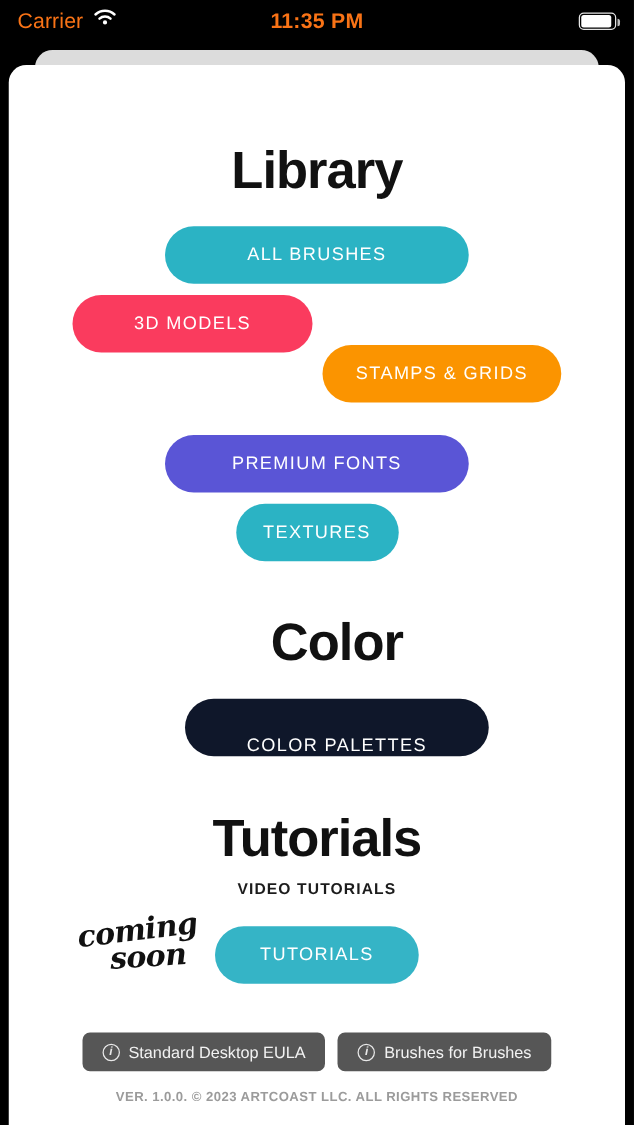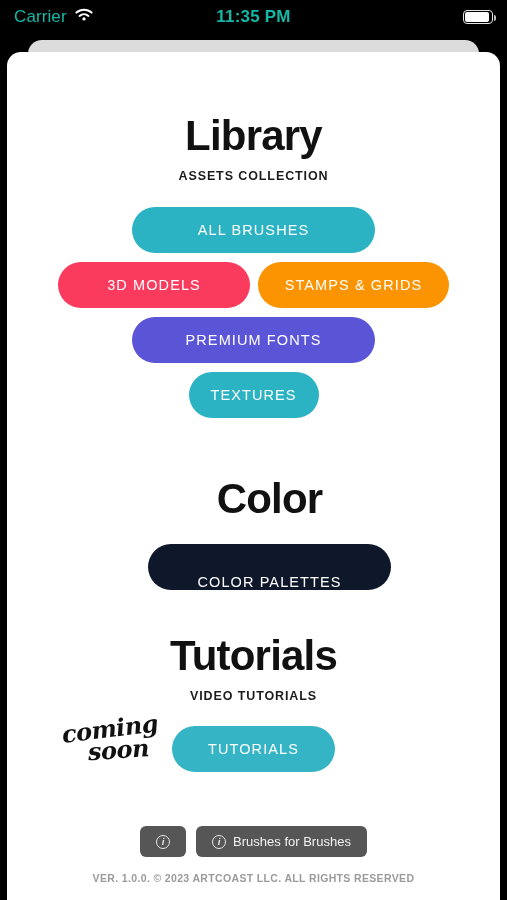--- a/index.html
+++ b/index.html
@@ -12,21 +12,21 @@
   #phone {
     position:relative;
     width:507px; height:900px;
     background:#000;
   }
 
   
   .statusbar {
     position:absolute; top:0; left:0; right:0; height:34px;
     display:flex; align-items:center;
-    color:#14b8a6;
+    color:#f97316;
   }
   .sb-left {
     position:absolute; left:14px; top:0; height:34px;
     display:flex; align-items:center; gap:7px;
   }
   .sb-carrier { font-size:17px; font-weight:400; letter-spacing:.1px; }
   .wifi-icon { display:block; }
   .sb-time {
     position:absolute; left:0; right:0; top:0; height:34px;
     display:flex; align-items:center; justify-content:center;
@@ -81,21 +81,21 @@
   .pill {
     display:flex; align-items:center; justify-content:center;
     height:46px; border-radius:25px; border:none;
     color:#fff; font-size:14.5px; font-weight:400;
     letter-spacing:1.1px; cursor:pointer;
     font-family:"Liberation Sans", sans-serif;
   }
   .pill-wide { width:243px; }
   .row2 { display:flex; gap:8px; justify-content:center; width:100%; }
   .pill-left  { width:192px; }
-  .pill-right { width:191px; }
+  .pill-right { width:191px;margin-top:40px; }
   .pill-small { width:130px; }
 
   .btn-brushes  { background:#2BB3C4; }
   .btn-3d       { background:#FA3B5E; }
   .btn-stamps   { background:#FB9400; }
   .btn-fonts    { background:#5A55D6; }
   .btn-textures { background:#2BB3C4; }
   .btn-palettes { background:#0f172a;align-items:flex-end; }
   .btn-tutorials{ background:#35B4C6; }
 
@@ -165,45 +165,44 @@
       </span>
     </div>
   </div>
 
   <div class="card-back"></div>
   <div class="card-front">
     <div class="content">
 
       <div class="section" style="margin-top:63px;">
         <div class="sec-title">Library</div>
-        <div class="sec-sub">ASSETS COLLECTION</div>
 
         <button class="pill pill-wide btn-brushes" style="margin-top:24px;">
           <span>ALL BRUSHES</span>
         </button>
 
         <div class="row2" style="margin-top:9px;">
           <button class="pill pill-left btn-3d">
             <span>3D MODELS</span>
           </button>
           <button class="pill pill-right btn-stamps">
             <span>STAMPS &amp; GRIDS</span>
           </button>
         </div>
 
-        <button class="pill pill-wide btn-fonts" style="margin-top:9px;">
+        <button class="pill pill-wide btn-fonts" style="margin-top:26px;">
           <span>PREMIUM FONTS</span>
         </button>
 
         <button class="pill pill-small btn-textures" style="margin-top:9px;">
           <span>TEXTURES</span>
         </button>
       </div>
 
-      <div class="section" style="margin-top:60px;padding-left:32px;">
+      <div class="section" style="margin-top:44px;padding-left:32px;">
         <div class="sec-title">Color</div>
         <button class="pill pill-wide btn-palettes" style="margin-top:24px;">
           <span>COLOR PALETTES</span>
         </button>
       </div>
 
       <div class="section" style="margin-top:45px;">
         <div class="sec-title">Tutorials</div>
         <div class="sec-sub">VIDEO TUTORIALS</div>
 
@@ -215,20 +214,21 @@
           <button class="pill btn-tutorials" style="width:163px;">
             <span>TUTORIALS</span>
           </button>
         </div>
       </div>
 
       <div class="footer">
         <div class="eula-row">
           <button class="eula-btn">
             <span class="info-icon">i</span>
+            <span>Standard Desktop EULA</span>
           </button>
           <button class="eula-btn">
             <span class="info-icon">i</span>
             <span>Brushes for Brushes</span>
           </button>
         </div>
         <div class="copyright">VER. 1.0.0. © 2023 ARTCOAST LLC. ALL RIGHTS RESERVED</div>
       </div>
 
     </div>

